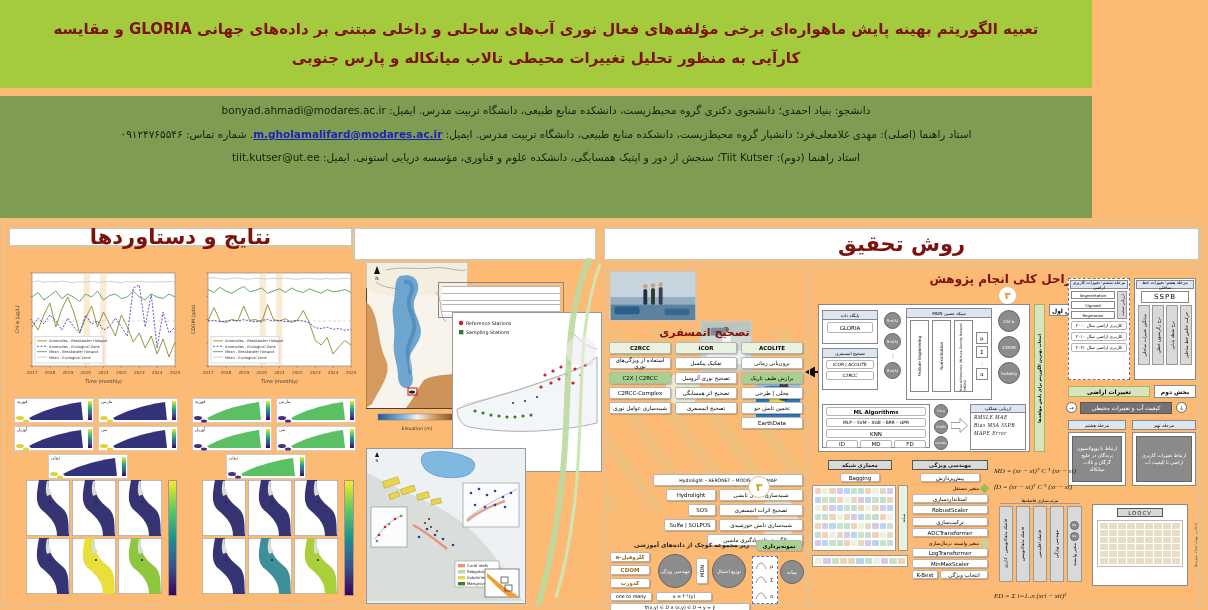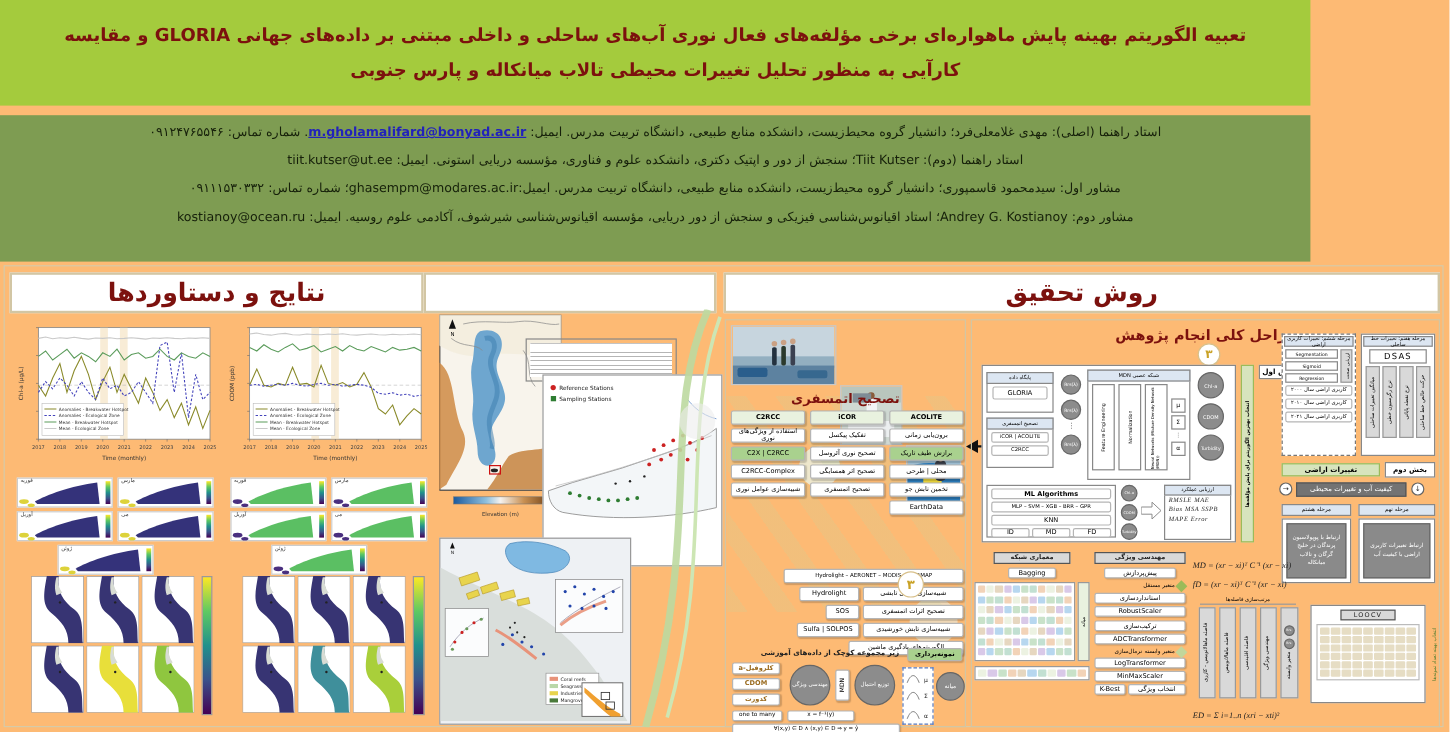--- a/index.html
+++ b/index.html
@@ -72,30 +72,29 @@
 </head>
 <body>
 
 <div class="poster">
 
   <div class="abs title-band">
     <div class="title-text">تعبیه الگوریتم بهینه پایش ماهواره‌ای برخی مؤلفه‌های فعال نوری آب‌های ساحلی و داخلی مبتنی بر داده‌های جهانی GLORIA و مقایسه کارآیی به منظور تحلیل تغییرات محیطی تالاب میانکاله و پارس جنوبی</div>
   </div>
 
   <div class="abs info-band">
-    <div class="info-line"><span>استاد راهنما (اصلی): مهدی غلامعلی‌فرد؛ دانشیار گروه محیط‌زیست، دانشکده منابع طبیعی، دانشگاه تربیت مدرس. ایمیل: </span><span class="email-link">m.gholamalifard@bonyad.ac.ir</span><span>. شماره تماس: ۰۹۱۲۴۷۶۵۵۴۶</span></div>
-    <div class="info-line">استاد راهنما (دوم): Tiit Kutser؛ سنجش از دور و اپتیک دکتری، دانشکده علوم و فناوری، مؤسسه دریایی استونی. ایمیل: tiit.kutser@ut.ee</div>
-    <div class="info-line">مشاور اول: سیدمحمود قاسمپوری؛ دانشیار گروه محیط‌زیست، دانشکده منابع طبیعی، دانشگاه تربیت مدرس. ایمیل:ghasempm@modares.ac.ir؛ شماره تماس: ۰۹۱۱۱۵۳۰۳۳۲</div>
-    <div class="info-line">مشاور دوم: Andrey G. Kostianoy؛ استاد اقیانوس‌شناسی فیزیکی و سنجش از دور دریایی، مؤسسه اقیانوس‌شناسی شیرشوف، آکادمی علوم روسیه. ایمیل: kostianoy@ocean.ru</div>
+    <div class="info-line">دانشجو: بنیاد احمدی؛ دانشجوی دکتری گروه محیط‌زیست، دانشکده منابع طبیعی، دانشگاه تربیت مدرس. ایمیل: bonyad.ahmadi@modares.ac.ir</div>
+    <div class="info-line"><span>استاد راهنما (اصلی): مهدی غلامعلی‌فرد؛ دانشیار گروه محیط‌زیست، دانشکده منابع طبیعی، دانشگاه تربیت مدرس. ایمیل: </span><span class="email-link">m.gholamalifard@modares.ac.ir</span><span>. شماره تماس: ۰۹۱۲۴۷۶۵۵۴۶</span></div>
+    <div class="info-line">استاد راهنما (دوم): Tiit Kutser؛ سنجش از دور و اپتیک همسایگی، دانشکده علوم و فناوری، مؤسسه دریایی استونی. ایمیل: tiit.kutser@ut.ee</div>
   </div>
 
 
   <div class="abs main-frame"></div>
 
-  <div class="abs hdr-box" style="left:8px;top:227px;width:345px;height:34px;">
+  <div class="abs hdr-box" style="left:8px;top:227px;width:345px;height:20px;">
     <span class="hdr-text">نتایج و دستاوردها</span>
   </div>
   <div class="abs hdr-box" style="left:353px;top:227px;width:244px;height:34px;"></div>
   <div class="abs hdr-box" style="left:603px;top:227px;width:597px;height:34px;">
     <span class="hdr-text">روش تحقیق</span>
   </div>
 
   <div class="abs" style="left:12px;top:268px;width:168px;height:126px;"><svg width="168" height="126">
         <rect x="20" y="5" width="143" height="93" fill="#fff" stroke="#888" stroke-width="0.7"></rect>
         <rect x="71.47999999999999" y="5" width="6.435000000000006" height="93" fill="#f3ddb4" opacity="0.55"></rect>
@@ -705,21 +704,21 @@
       <div class="vbar" style="width:10px;height:28px;">
           <span class="vtext" style="font-size:3.8px;direction:rtl;">ارزیابی صحت</span>
         </div>
     </div>
     <div class="chip" style="height:9px;margin:2px;box-shadow:none;font-size:4.4px;">کاربری اراضی سال ۲۰۰۰</div>
     <div class="chip" style="height:9px;margin:2px;box-shadow:none;font-size:4.4px;">کاربری اراضی سال ۲۰۱۰</div>
     <div class="chip" style="height:9px;margin:2px;box-shadow:none;font-size:4.4px;">کاربری اراضی سال ۲۰۲۱</div>
   </div>
   <div class="abs fbox" style="left:1134px;top:278px;width:62px;height:102px;">
     <div class="fhead" style="height:9px;margin:1px;">مرحله هفتم: تغییرات خط ساحلی</div>
-    <div class="fbox" style="height:12px;margin:2px 6px;display:flex;align-items:center;justify-content:center;font-size:7px;letter-spacing:1px;">DSAS</div>
+    <div class="fbox" style="height:12px;margin:2px 6px;display:flex;align-items:center;justify-content:center;font-size:7px;letter-spacing:1px;">SSPB</div>
     <div style="display:flex;gap:2px;margin:2px 3px;flex-direction:row-reverse;">
       <div class="vbar" style="width:12px;height:60px;">
           <span class="vtext">حرکت خالص خط ساحلی</span>
         </div>
       <div class="vbar" style="width:12px;height:60px;">
           <span class="vtext">نرخ نقطه پایانی</span>
         </div>
       <div class="vbar" style="width:12px;height:60px;">
           <span class="vtext">نرخ رگرسیون خطی</span>
         </div>

